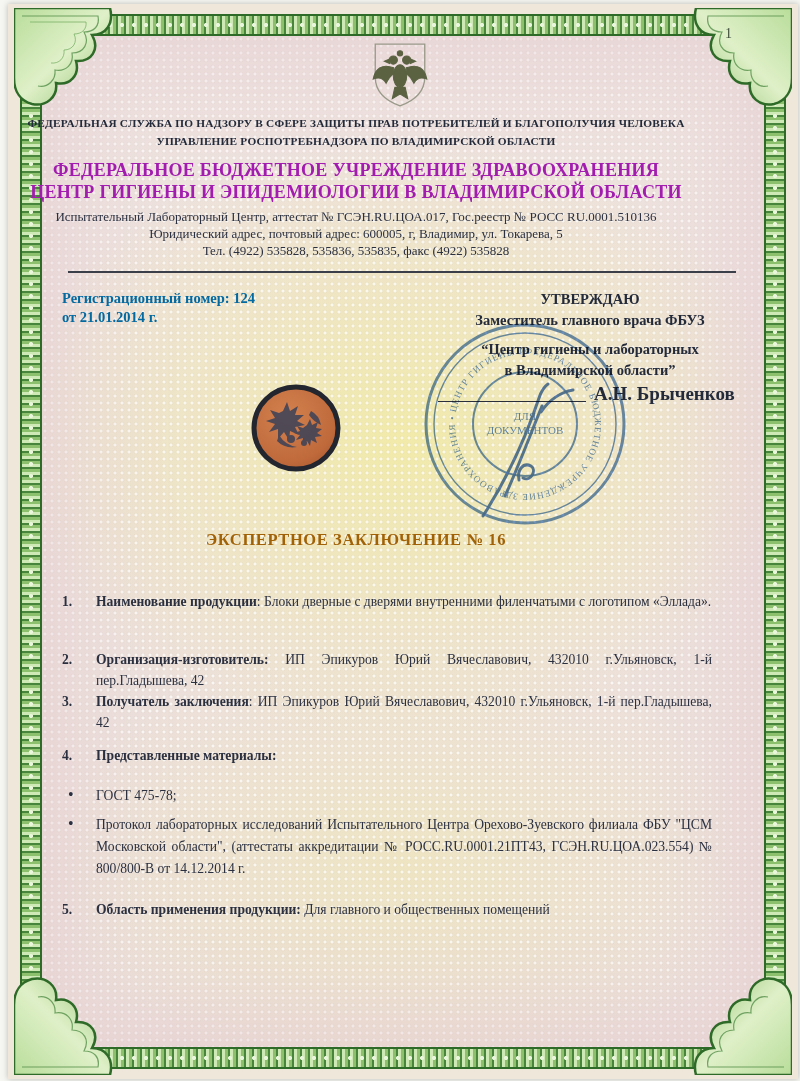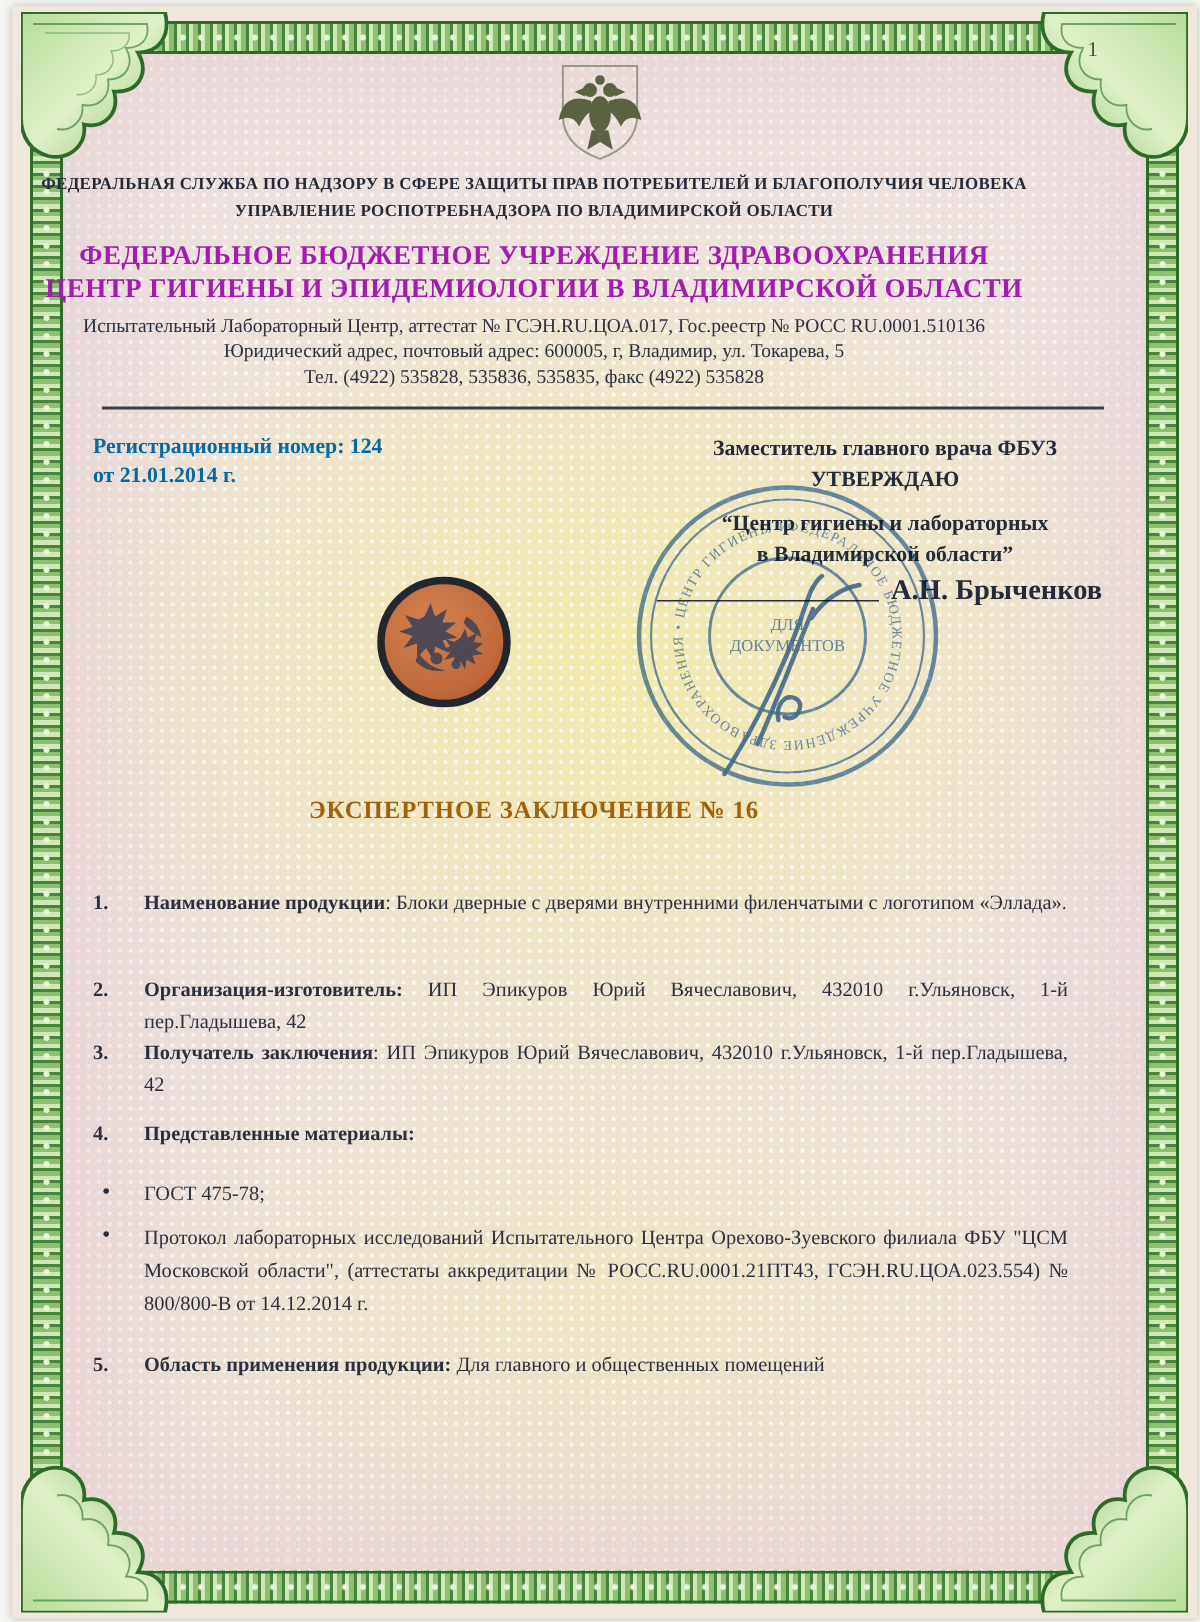--- a/index.html
+++ b/index.html
@@ -132,22 +132,22 @@
 <div class="abs ctr detail" style="top:209px;">Испытательный Лабораторный Центр, аттестат № ГСЭН.RU.ЦОА.017, Гос.реестр № РОСС RU.0001.510136</div>
 <div class="abs ctr detail" style="top:226px;">Юридический адрес, почтовый адрес: 600005, г, Владимир, ул. Токарева, 5</div>
 <div class="abs ctr detail" style="top:243px;">Тел. (4922) 535828, 535836, 535835, факс (4922) 535828</div>
 <div class="rule" style="top:271px;"></div>
 
 <div class="abs reg" style="left:62px;top:289px;">
   <div>Регистрационный номер: 124</div>
   <div>от 21.01.2014 г.</div>
 </div>
 <div class="abs appr" style="left:420px;top:289px;width:340px;">
+  <div>УТВЕРЖДАЮ</div>
   <div>Заместитель главного врача ФБУЗ</div>
-  <div>УТВЕРЖДАЮ</div>
   <div style="margin-top:8px;">“Центр гигиены и лабораторных</div>
   <div>в Владимирской области”</div>
 </div>
 <div class="sigrow" style="left:438px;top:383px;">
   <span class="sigline"></span><span>А.Н. Брыченков</span>
 </div>
 
 <svg class="stamp" viewBox="0 0 208 214">
   <defs>
       <path id="ringpath" d="M104 34 a70 70 0 1 1 -0.01 0 z"></path>

